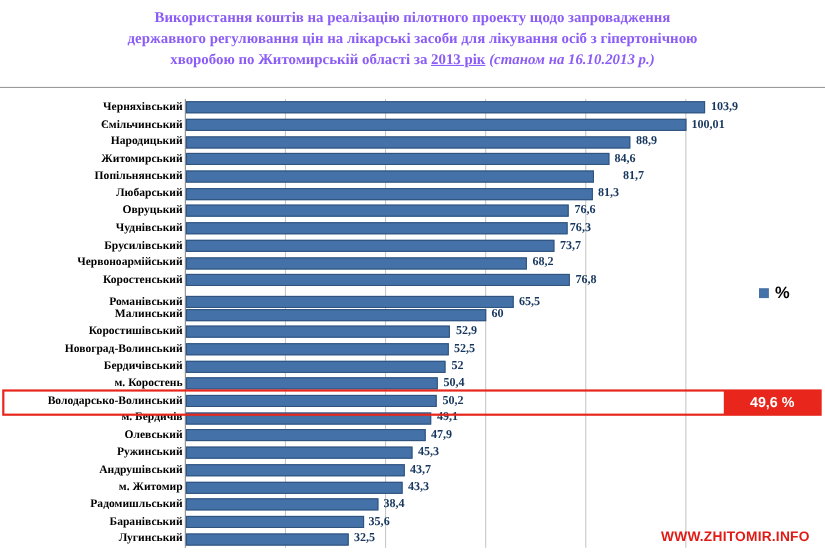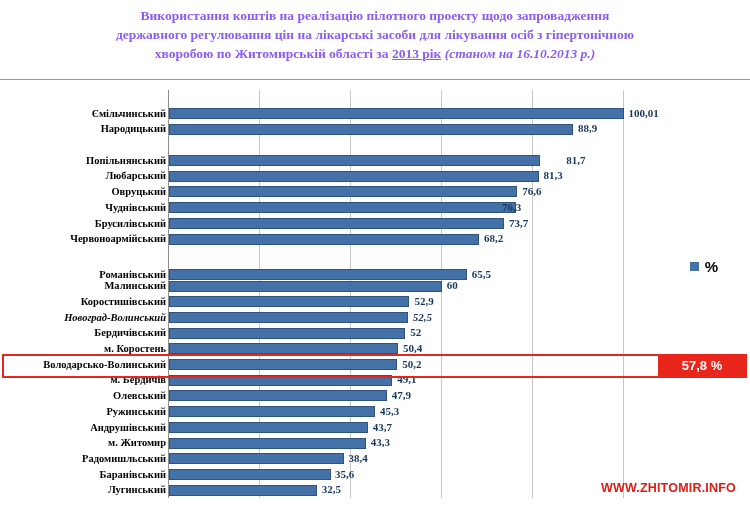--- a/index.html
+++ b/index.html
@@ -149,76 +149,91 @@
     <span class="ltext">%</span>
   </div>
 
   <div id="plot">
     <div id="axisline"></div>
   <div class="gridline" style="left: 90.9091px;"></div>
       <div class="gridline" style="left: 181.818px;"></div>
       <div class="gridline" style="left: 272.727px;"></div>
       <div class="gridline" style="left: 363.636px;"></div>
       <div class="gridline" style="left: 454.545px;"></div>
+      <div class="row" style="top: 0px; height: 15.6923px;">
+        <div class="label" style="line-height: 15.6923px;">Черняхівський</div>
+        <div class="bar" style="width: 472.273px; top: 2.34615px;"></div>
+        <div class="val" style="left: 478.273px; line-height: 15.6923px;">103,9</div>
+      </div>
       <div class="row" style="top: 15.6923px; height: 15.6923px;">
         <div class="label" style="line-height: 15.6923px;">Ємільчинський</div>
         <div class="bar" style="width: 454.591px; top: 2.34615px;"></div>
         <div class="val" style="left: 460.591px; line-height: 15.6923px;">100,01</div>
       </div>
       <div class="row" style="top: 31.3846px; height: 15.6923px;">
         <div class="label" style="line-height: 15.6923px;">Народицький</div>
         <div class="bar" style="width: 404.091px; top: 2.34615px;"></div>
         <div class="val" style="left: 410.091px; line-height: 15.6923px;">88,9</div>
       </div>
+      <div class="row" style="top: 47.0769px; height: 15.6923px;">
+        <div class="label" style="line-height: 15.6923px;">Житомирський</div>
+        <div class="bar" style="width: 384.545px; top: 2.34615px;"></div>
+        <div class="val" style="left: 390.545px; line-height: 15.6923px;">84,6</div>
+      </div>
       <div class="row" style="top: 62.7692px; height: 15.6923px;">
         <div class="label" style="line-height: 15.6923px;">Попільнянський</div>
         <div class="bar" style="width: 371.364px; top: 2.34615px;"></div>
         <div class="val" style="left: 377.364px; line-height: 15.6923px; margin-left: 21px;">81,7</div>
       </div>
       <div class="row" style="top: 78.4615px; height: 15.6923px;">
         <div class="label" style="line-height: 15.6923px;">Любарський</div>
         <div class="bar" style="width: 369.545px; top: 2.34615px;"></div>
         <div class="val" style="left: 375.545px; line-height: 15.6923px;">81,3</div>
       </div>
       <div class="row" style="top: 94.1538px; height: 15.6923px;">
         <div class="label" style="line-height: 15.6923px;">Овруцький</div>
         <div class="bar" style="width: 348.182px; top: 2.34615px;"></div>
         <div class="val" style="left: 354.182px; line-height: 15.6923px;">76,6</div>
       </div>
       <div class="row" style="top: 109.846px; height: 15.6923px;">
         <div class="label" style="line-height: 15.6923px;">Чуднівський</div>
         <div class="bar" style="width: 346.818px; top: 2.34615px;"></div>
-        <div class="val" style="left: 334px; line-height: 15.6923px;">76,3</div>
+        <div class="val" style="left: 350px; line-height: 15.6923px;">76,3</div>
       </div>
       <div class="row" style="top: 125.538px; height: 15.6923px;">
         <div class="label" style="line-height: 15.6923px;">Брусилівський</div>
         <div class="bar" style="width: 335px; top: 2.34615px;"></div>
         <div class="val" style="left: 341px; line-height: 15.6923px;">73,7</div>
       </div>
       <div class="row" style="top: 141.231px; height: 15.6923px;">
         <div class="label" style="line-height: 15.6923px;">Червоноармійський</div>
         <div class="bar" style="width: 310px; top: 2.34615px;"></div>
         <div class="val" style="left: 316px; line-height: 15.6923px;">68,2</div>
       </div>
+      <div class="row" style="top: 156.923px; height: 15.6923px;">
+        <div class="label" style="line-height: 15.6923px;">Коростенський</div>
+        <div class="bar" style="width: 349.091px; top: 2.34615px;"></div>
+        <div class="val" style="left: 355.091px; line-height: 15.6923px;">76,8</div>
+      </div>
       <div class="row" style="top: 177px; height: 15.6923px;">
         <div class="label" style="line-height: 15.6923px;">Романівський</div>
         <div class="bar" style="width: 297.727px; top: 2.34615px;"></div>
         <div class="val" style="left: 303.727px; line-height: 15.6923px;">65,5</div>
       </div>
       <div class="row" style="top: 188.308px; height: 15.6923px; padding-left: 27px;">
         <div class="label" style="line-height: 15.6923px;">Малинський</div>
         <div class="bar" style="width: 272.727px; top: 2.34615px;"></div>
         <div class="val" style="left: 278.727px; line-height: 15.6923px;">60</div>
       </div>
       <div class="row" style="top: 204px; height: 15.6923px;">
         <div class="label" style="line-height: 15.6923px;">Коростишівський</div>
         <div class="bar" style="width: 240.455px; top: 2.34615px;"></div>
         <div class="val" style="left: 246.455px; line-height: 15.6923px;">52,9</div>
       </div>
-      <div class="row" style="top: 219.692px; height: 15.6923px; font-style: italic;">
+      <div class="row" style="top: 219.692px; height: 15.6923px;">
         <div class="label" style="line-height: 15.6923px;">Новоград-Волинський</div>
         <div class="bar" style="width: 238.636px; top: 2.34615px;"></div>
         <div class="val" style="left: 244.636px; line-height: 15.6923px;">52,5</div>
       </div>
       <div class="row" style="top: 235.385px; height: 15.6923px;">
         <div class="label" style="line-height: 15.6923px;">Бердичівський</div>
         <div class="bar" style="width: 236.364px; top: 2.34615px;"></div>
         <div class="val" style="left: 242.364px; line-height: 15.6923px;">52</div>
       </div>
       <div class="row" style="top: 251.077px; height: 15.6923px;">
@@ -268,14 +283,14 @@
       </div>
       <div class="row" style="top: 392.308px; height: 15.6923px;">
         <div class="label" style="line-height: 15.6923px;">Лугинський</div>
         <div class="bar" style="width: 147.727px; top: 2.34615px;"></div>
         <div class="val" style="left: 153.727px; line-height: 15.6923px;">32,5</div>
       </div>
     </div>
 
   <div id="watermark">WWW.ZHITOMIR.INFO</div>
 <div id="redband" style="top: 273.769px;"></div>
-    <div id="redbox" style="top: 274.769px;">57,8 %</div>
+    <div id="redbox" style="top: 274.769px;">49,6 %</div>
   </div>
 
 </body></html>

